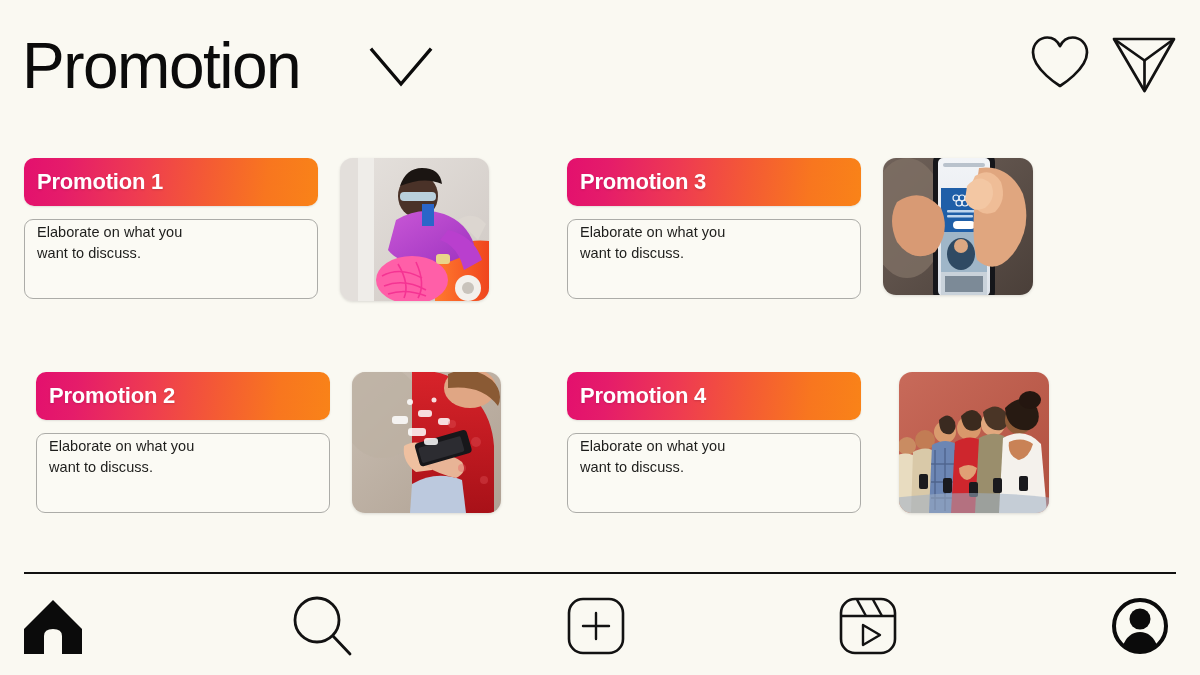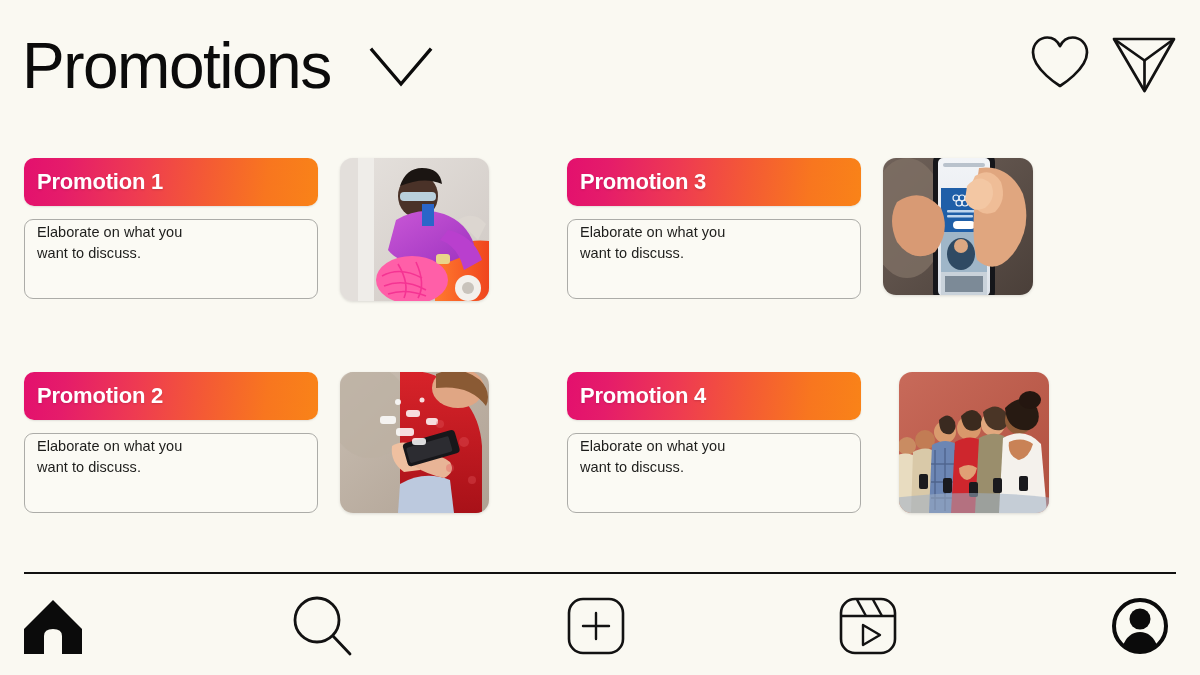--- a/index.html
+++ b/index.html
@@ -64,21 +64,21 @@
     height: 400px;
   }
 
   .promo-card {
     position: absolute;
     display: flex;
     align-items: flex-start;
   }
 
   .promo-card.c1 { left: 24px;  top: 8px;   }
-  .promo-card.c2 { left: 24px;  top: 222px; align-items: flex-end; }
+  .promo-card.c2 { left: 36px;  top: 222px; align-items: flex-end; }
   .promo-card.c3 { left: 567px; top: 8px;   }
   .promo-card.c4 { left: 567px; top: 222px; gap: 16px; }
 
   .card-left { width: 294px; }
   .card-left.wide { width: 294px; }
 
   .promo-banner {
     height: 48px;
     border-radius: 10px;
     background: linear-gradient(97deg,
@@ -169,21 +169,21 @@
   .nav-item.n-search  { left: 277px; width: 90px;  }
   .nav-item.n-create  { left: 551px; width: 90px;  }
   .nav-item.n-reels   { left: 823px; width: 90px;  }
   .nav-item.n-profile { left: 1095px;width: 90px;  }
 </style>
 </head>
 <body>
 
 <div class="header">
 
-  <div class="page-title">Promotions</div>
+  <div class="page-title">Promotion</div>
 
   <div class="chevron-down">
     <svg width="66" height="50" viewBox="0 0 66 50" fill="none">
       <path d="M4 6 L33 40 L62 6" stroke="#0B0B0B" stroke-width="3.4" stroke-linecap="square" stroke-linejoin="miter"></path>
     </svg>
   </div>
 
   <div class="header-actions">
     <div class="hdr-icon">
       <svg width="64" height="60" viewBox="0 0 64 60" fill="none">

